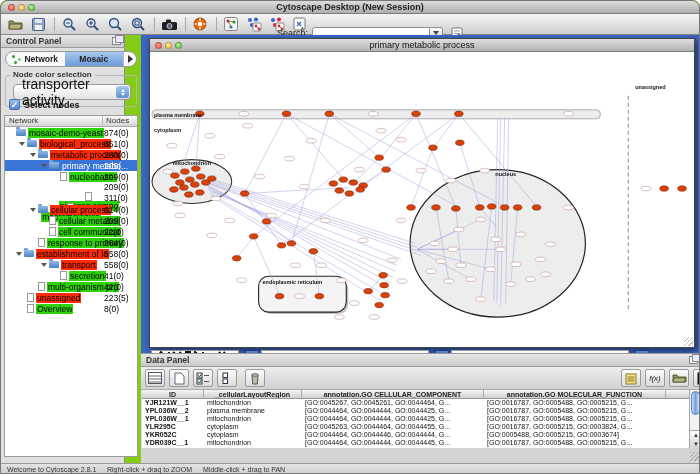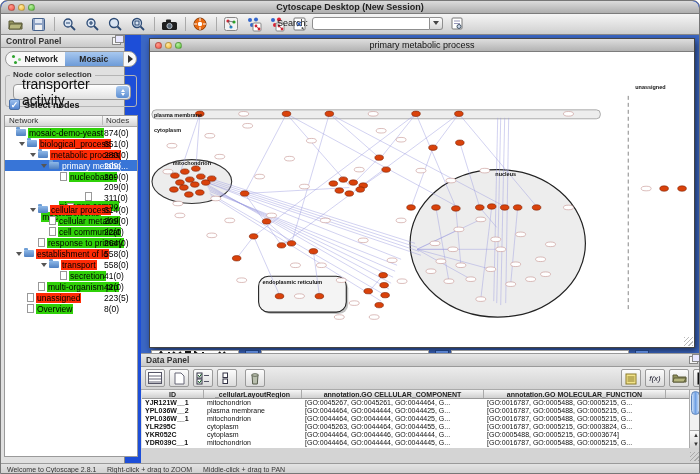--- a/index.html
+++ b/index.html
@@ -1,37 +1,37 @@
 <!DOCTYPE html>
 <html><head>
 <meta charset="utf-8">
 <style>
   * { margin:0; padding:0; box-sizing:border-box; }
   html,body { width:700px; height:474px; font-family:"Liberation Sans",sans-serif; }
-  .app { position:relative; width:700px; height:474px; background:#1d4ed8; overflow:hidden;
+  .app { position:relative; width:700px; height:474px; background:#84cc16; overflow:hidden;
          border-radius:7px 7px 0 0; border:1px solid #777; }
 
   
   .titlebar { position:absolute; left:0; top:0; width:100%; height:13px;
     background:linear-gradient(#dcdcdc,#aeaeae); border-bottom:1px solid #7c7c7c;
     border-radius:7px 7px 0 0; }
   .titlebar .title { position:absolute; width:100%; text-align:center; top:1px;
     font-size:9px; font-weight:bold; color:#222; }
   .tl { position:absolute; top:3px; width:7px; height:7px; border-radius:50%; border:1px solid rgba(0,0,0,.25); }
   .tl.red { background:radial-gradient(circle at 35% 30%, #ff9a8a, #f5554a); }
   .tl.yel { background:radial-gradient(circle at 35% 30%, #ffe9a0, #f5b935); }
   .tl.grn { background:radial-gradient(circle at 35% 30%, #b8f0a0, #58c135); }
 
   
   .toolbar { position:absolute; left:0; top:13px; width:100%; height:21px;
     background:linear-gradient(#f5f5f5,#cfcfcf); border-bottom:1px solid #8a8a8a;
     display:flex; align-items:center; }
   .tb-ic { width:18px; height:16px; margin-left:5px; display:flex; align-items:center; justify-content:center; }
   .tb-sep { width:1px; height:14px; background:#aaa; margin-left:7px; }
-  .searchbar { position:absolute; left:276px; top:1px; display:flex; align-items:center;text-align:center; }
+  .searchbar { position:absolute; left:276px; top:11px; display:flex; align-items:center;text-align:center; }
   .searchbar .slabel { font-size:9px; color:#222; margin-right:4px; }
   .search-field { width:118px; height:13px; background:#fff; border:1px solid #8f8f8f;
     border-radius:3px 0 0 3px; }
   .search-drop { width:13px; height:13px; background:linear-gradient(#fdfdfd,#d6d6d6);
     border:1px solid #8f8f8f; border-left:none; border-radius:0 3px 3px 0;
     display:flex; align-items:center; justify-content:center; }
   .search-drop::after { content:""; border:3px solid transparent; border-top:4px solid #444; margin-top:3px; }
 
   
   .control-panel { position:absolute; left:0; top:34px; width:124px; height:428px;

